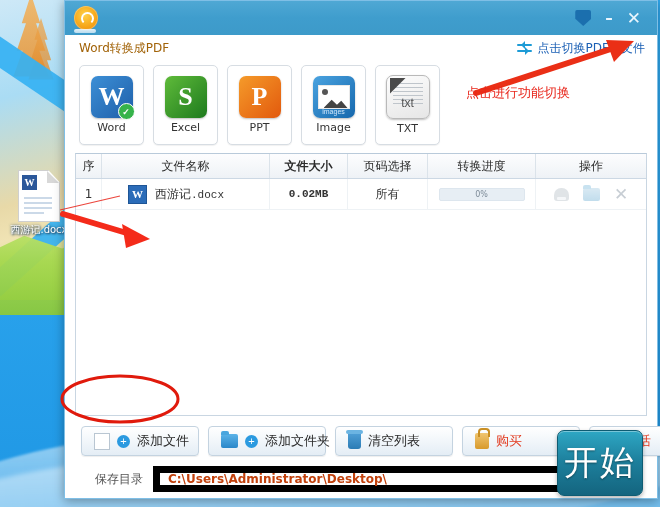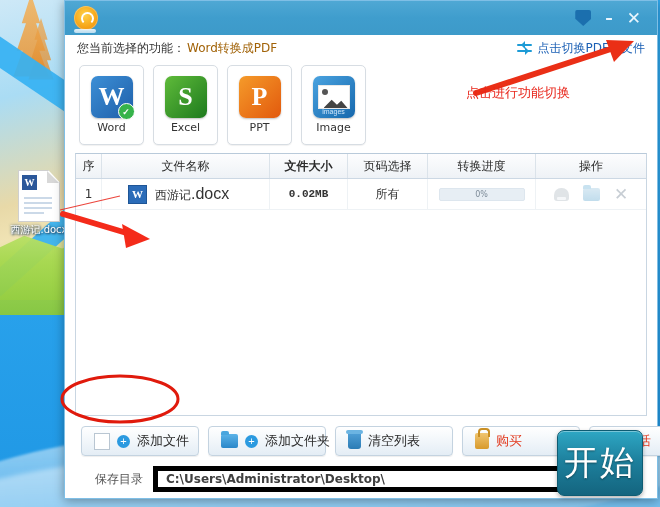--- a/index.html
+++ b/index.html
@@ -143,21 +143,21 @@
   .trow{display:flex;height:30px;flex:0 0 30px;align-items:stretch;font-size:12px;color:#333;
     border-bottom:1px solid #eef2f5;}
   .trow .td{display:flex;align-items:center;justify-content:center;
     border-right:1px solid #eef2f5;box-sizing:border-box;}
   .trow .td:last-child{border-right:none;}
   .td-name{justify-content:flex-start!important;gap:8px;padding-left:26px;}
   .mini-w{width:17px;height:17px;background:#2b6cb8;border:1px solid #1e5596;
     display:flex;align-items:center;justify-content:center;color:#fff;font-size:11px;
     font-family:"Liberation Serif",serif;font-weight:bold;flex:0 0 17px;}
   .fname{font-size:12px;color:#333;}
-  .fname .ext{font-family:Liberation Sans, sans-serif;font-size:16px;}
+  .fname .ext{font-family:Liberation Mono, monospace;font-size:11px;}
   .sizeval{font-family:"Liberation Mono",monospace;font-size:11px;color:#333;}
   .pbar{width:84px;height:11px;background:#e7eef4;border:1px solid #dde6ee;border-radius:2px;
     position:relative;display:flex;align-items:center;justify-content:center;}
   .pbar b{font-size:8px;color:#7e8c99;font-weight:normal;}
   .acts{display:flex;align-items:center;gap:14px;justify-content:center;width:100%;}
   .act-i{cursor:pointer;opacity:.55;}
   .act-preview{width:15px;height:13px;background:#c7ced4;border-radius:7px 7px 3px 3px;position:relative;}
   .act-preview:after{content:"";position:absolute;left:3px;bottom:1px;width:9px;height:3px;background:#eef2f5;border-radius:1px;}
   .act-folder{width:17px;height:13px;background:linear-gradient(180deg,#bcd9ea,#8fc2de);border-radius:2px;position:relative;}
   .act-folder:before{content:"";position:absolute;left:0;top:-3px;width:8px;height:4px;
@@ -190,23 +190,23 @@
     border:2px solid #c98f24;border-bottom:none;border-radius:4px 4px 0 0;}
   .act-ico{width:16px;height:16px;border-radius:50%;
     background:radial-gradient(circle at 40% 35%,#8fd0f5,#2a86c6);position:relative;flex:0 0 16px;}
   .act-ico:after{content:"";position:absolute;left:4px;top:5px;border:4px solid transparent;
     border-left-color:#fff;}
   .red-txt{color:#e23a1f;}
 
   
   #saverow{display:flex;align-items:center;gap:10px;padding:4px 10px 0 22px;position:relative;}
   .savelbl{font-size:12px;color:#555;font-family:"Liberation Serif",serif;flex:0 0 auto;}
-  .pathbox{flex:1;height:26px;border:5px solid #000000;background:#fff;
+  .pathbox{flex:1;height:26px;border:7px solid #000000;background:#fff;
     display:flex;align-items:center;padding:0 8px;box-sizing:border-box;
-    font-size:12px;color:#404040;font-weight:bold;}
+    font-size:12px;color:#c2410c;font-weight:bold;}
   .browse-ico{width:26px;height:20px;background:linear-gradient(180deg,#6fc0ec,#2b8ec9);
     border-radius:3px;position:relative;cursor:pointer;flex:0 0 26px;}
   .browse-ico:before{content:"";position:absolute;left:1px;top:-4px;width:12px;height:5px;
     background:#57b2e4;border-radius:2px 2px 0 0;}
   .browse-ico:after{content:"";position:absolute;left:2px;bottom:2px;right:2px;height:7px;
     background:rgba(255,255,255,.45);border-radius:1px;}
   #startbtn{position:absolute;right:6px;bottom:-4px;width:84px;height:64px;border-radius:7px;
     background:linear-gradient(180deg,#2ea7c4 0%,#1d7f9c 48%,#14657f 100%);
     border:1px solid #0e5c73;box-shadow:0 2px 4px rgba(0,0,0,.3), inset 0 1px 0 rgba(255,255,255,.35);
     display:flex;align-items:center;justify-content:center;cursor:pointer;
@@ -252,21 +252,20 @@
     <div class="wincontrols">
       <div class="wc wc-chevron"></div>
       <div class="wc wc-min">–</div>
       <div class="wc wc-close">✕</div>
     </div>
   </div>
 
   <div id="appbody">
 
     <div id="funcrow">
-      <span class="func-label">您当前选择的功能：</span>
       <span class="func-value">Word转换成PDF</span>
       <span class="switch-link">
         <span class="swap-ico">
             <span></span>
             <span></span>
           </span>
         <span>点击切换PDF转文件</span>
       </span>
     </div>
 
@@ -295,20 +294,35 @@
       </div>
 
       <div class="fmt">
         <div class="ico ico-image">
           <div class="img-inner"></div>
           <div class="img-cap">images</div>
         </div>
         <div class="lbl">Image</div>
       </div>
 
+      <div class="fmt">
+        <div class="ico ico-txt">
+          <div class="txt-lines">
+            <i></i>
+              <i></i>
+              <i></i>
+              <i></i>
+              <i></i>
+              <i></i>
+          </div>
+          <div class="txt-corner"></div>
+          <div class="txt-word">txt</div>
+        </div>
+        <div class="lbl">TXT</div>
+      </div>
 
     </div>
 
     <div id="tablewrap">
       <div class="thead">
         <div class="th c-idx">序</div>
         <div class="th c-name">文件名称</div>
         <div class="th c-size">文件大小</div>
         <div class="th c-page">页码选择</div>
         <div class="th c-prog">转换进度</div>

